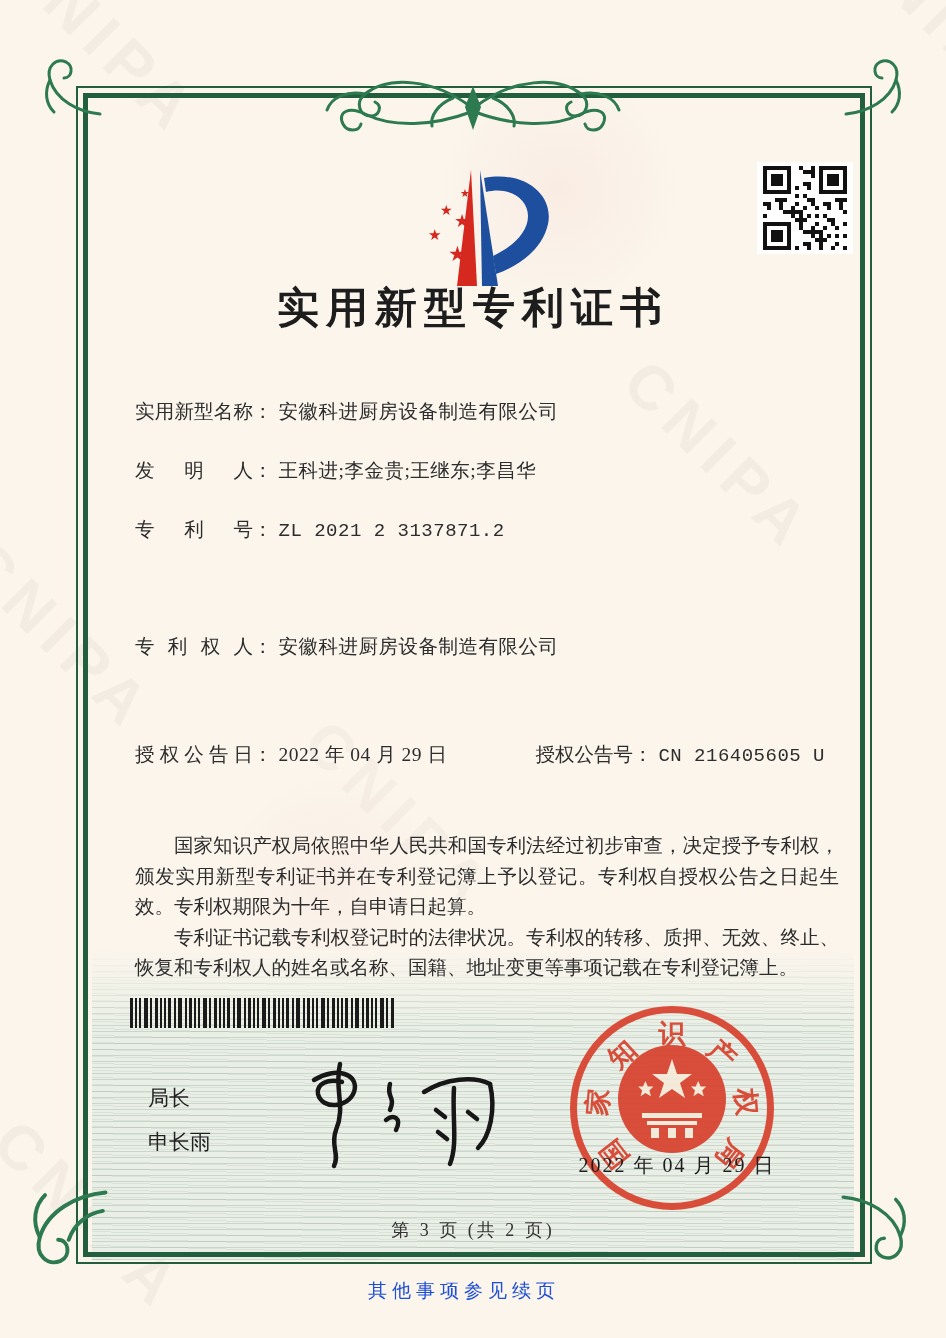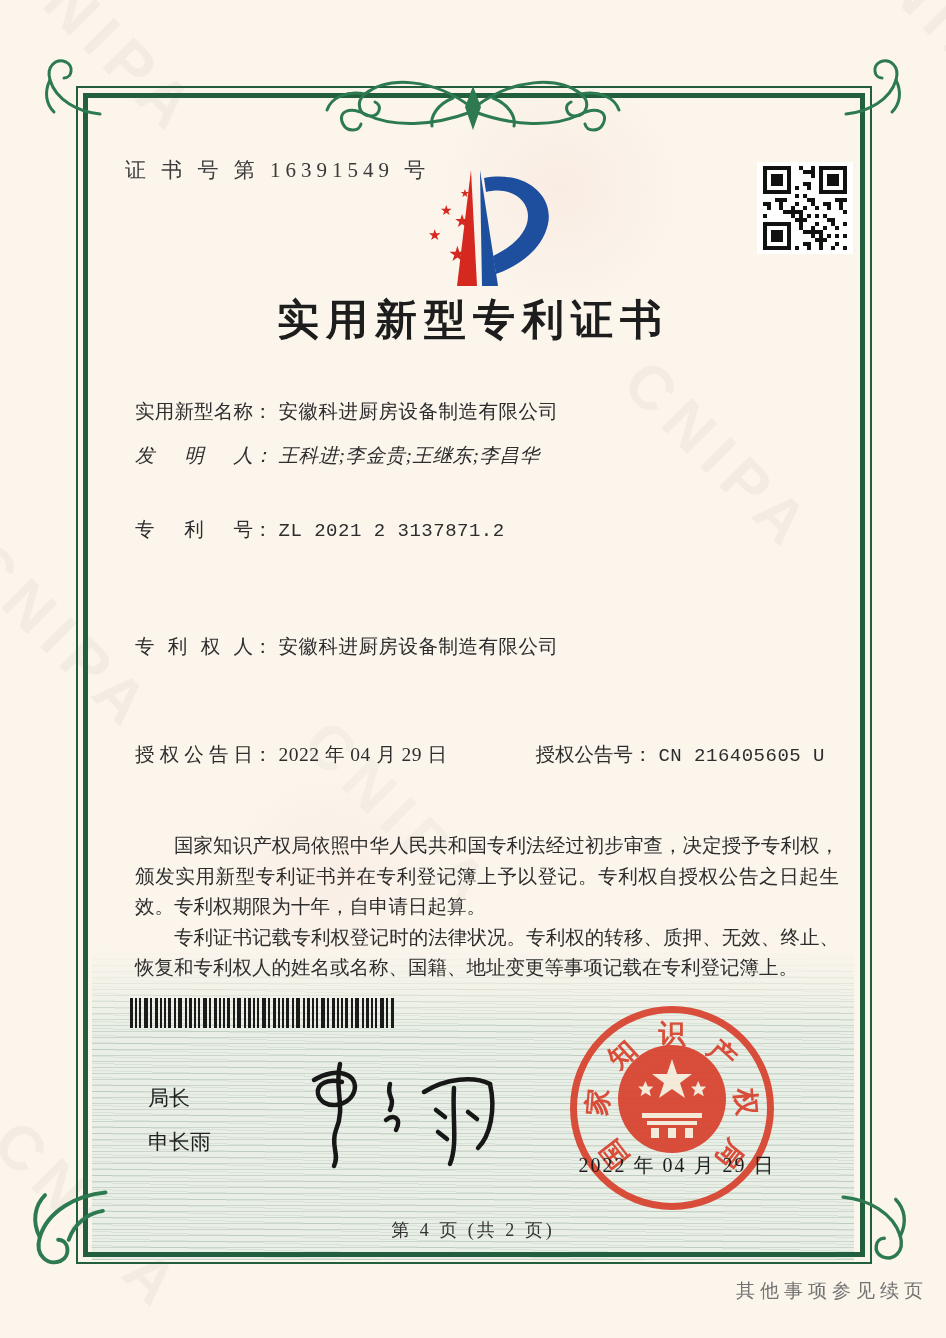--- a/index.html
+++ b/index.html
@@ -37,21 +37,21 @@
   .content{position:absolute;inset:0;z-index:4;}
 
   .cert-no{position:absolute;left:125px;top:156px;font-size:21px;letter-spacing:5px;color:#3a3a3a;}
 
   .logo{position:absolute;left:398px;top:158px;width:170px;height:135px;}
   .logo .star{position:absolute;color:var(--logo_red,#d5281e);line-height:1;}
 
   .qr{position:absolute;left:757px;top:162px;width:96px;height:92px;background:#fff;
       display:flex;align-items:center;justify-content:center;}
 
-  .title{position:absolute;left:0;right:0;top:292px;text-align:center;font-size:42px;
+  .title{position:absolute;left:0;right:0;top:280px;text-align:center;font-size:42px;
     font-weight:bold;letter-spacing:7px;color:#1d1d1d;}
 
   .field{position:absolute;left:135px;font-size:19.5px;white-space:nowrap;color:#2d2d2d;}
   .field .lbl{display:inline-block;width:118px;text-align:justify;text-align-last:justify;vertical-align:bottom;}
   .field .colon{margin-right:6px;}
   .field .val{letter-spacing:.5px;}
   .field .mono{font-family:"Liberation Mono","DejaVu Sans Mono",monospace;font-size:19px;}
   .grant2{margin-left:88px;}
 
   .notice{position:absolute;left:135px;top:783px;width:704px;font-size:19.5px;
@@ -69,22 +69,22 @@
   .seal-ring{position:absolute;inset:0;border:7px solid var(--seal_red,#d8422e);border-radius:50%;}
   .seal-char{position:absolute;width:30px;height:30px;font-size:27px;font-weight:bold;
     color:var(--seal_red,#d8422e);text-align:center;line-height:30px;
     font-family:"Liberation Sans","DejaVu Sans",sans-serif;}
   .seal-emblem{position:absolute;left:41px;top:35px;}
   .seal-date{position:absolute;left:572px;top:1152px;width:210px;text-align:center;z-index:6;
     font-size:20px;letter-spacing:2px;color:#1c1c1c;white-space:nowrap;}
 
   .page-num{position:absolute;left:76px;top:1218px;width:794px;text-align:center;
     font-size:18px;letter-spacing:3px;color:#333;}
-  .cont-note{position:absolute;left:0;top:1278px;width:928px;text-align:right;
-    font-size:19px;letter-spacing:5px;color:#737373;}
+  .cont-note{position:absolute;left:0;top:1278px;width:928px;text-align:center;
+    font-size:19px;letter-spacing:5px;color:#1d4ed8;}
 </style>
 </head>
 <body>
 
 <div class="page">
 
   <div class="wm" style="left:-20px;top:0px;font-size:64px;">CNIPA</div>
   <div class="wm" style="left:820px;top:-20px;font-size:64px;">CNIPA</div>
   <div class="wm" style="left:600px;top:420px;font-size:62px;">CNIPA</div>
   <div class="wm" style="left:-60px;top:600px;font-size:62px;">CNIPA</div>
@@ -135,21 +135,20 @@
     </svg>
   <svg class="flourish" style="left:834px;top:1188px;transform:scaleY(-1);" width="80" height="80" viewBox="0 0 70 70">
     <g fill="none" stroke="currentColor" stroke-width="3" stroke-linecap="round">
       <path d="M8,62 C30,60 52,48 58,28 C62,14 52,6 42,10 C34,14 36,26 44,26"></path>
       <path d="M58,28 C64,40 62,52 54,60"></path>
       </g>
     </svg>
 
   <div class="content">
 
-    <div class="cert-no">证 书 号 第 16391549 号</div>
 
     <div class="logo">
       <svg width="170" height="135" viewBox="0 0 170 135">
         <polygon points="73,12 79,128 59,128" style="fill:var(--logo_red,#d5281e)"></polygon>
         <polygon points="82,12 100,128 84,128" style="fill:var(--logo_blue,#1d4f9e)"></polygon>
         <path d="M86,20 C128,12 156,38 150,66 C144,94 116,110 98,116 L95,98 C112,90 130,76 130,58 C130,40 110,28 88,34 Z" style="fill:var(--logo_blue,#1d4f9e)"></path>
       </svg>
       <span class="star" style="left:62px;top:30px;font-size:11px;">★</span>
       <span class="star" style="left:42px;top:46px;font-size:14px;">★</span>
       <span class="star" style="left:56px;top:54px;font-size:18px;">★</span>
@@ -251,21 +250,21 @@
           <rect x="17" y="20" width="1" height="1" fill="#111"></rect>
           <rect x="20" y="20" width="1" height="1" fill="#111"></rect>
         </svg>
     </div>
 
     <div class="title">实用新型专利证书</div>
 
     <div class="field" style="top:398px;">
       <span class="lbl">实用新型名称</span><span class="colon">：</span><span class="val">安徽科进厨房设备制造有限公司</span>
     </div>
-    <div class="field" style="top:442px;font-style:italic;">
+    <div class="field" style="top:457px;">
       <span class="lbl">发明人</span><span class="colon">：</span><span class="val">王科进;李金贵;王继东;李昌华</span>
     </div>
     <div class="field" style="top:516px;">
       <span class="lbl">专利号</span><span class="colon">：</span><span class="val mono">ZL 2021 2 3137871.2</span>
     </div>
     <div class="field" style="top:633px;">
       <span class="lbl">专利权人</span><span class="colon">：</span><span class="val">安徽科进厨房设备制造有限公司</span>
     </div>
     <div class="field" style="top:741px;">
       <span class="lbl">授权公告日</span><span class="colon">：</span><span class="val">2022 年 04 月 29 日</span><span class="grant2">授权公告号</span><span class="colon">：</span><span class="val mono">CN 216405605 U</span>
@@ -371,17 +370,17 @@
         <polygon points="87,36 90,43 97,43 92,48 94,55 87,51 81,55 83,48 78,43 84,43" fill="#f4ead9" transform="scale(.8) translate(22,14)"></polygon>
         <rect x="31" y="72" width="60" height="5" fill="#f4ead9"></rect>
         <rect x="36" y="80" width="50" height="4" fill="#f4ead9"></rect>
         <rect x="40" y="87" width="8" height="10" fill="#f4ead9"></rect>
         <rect x="57" y="87" width="8" height="10" fill="#f4ead9"></rect>
         <rect x="74" y="87" width="8" height="10" fill="#f4ead9"></rect>
       </svg>
     </div>
     <div class="seal-date">2022 年 04 月 29 日</div>
 
-    <div class="page-num">第 4 页 (共 2 页)</div>
+    <div class="page-num">第 3 页 (共 2 页)</div>
     <div class="cont-note">其他事项参见续页</div>
 
   </div>
 </div>
 
 </body></html>

